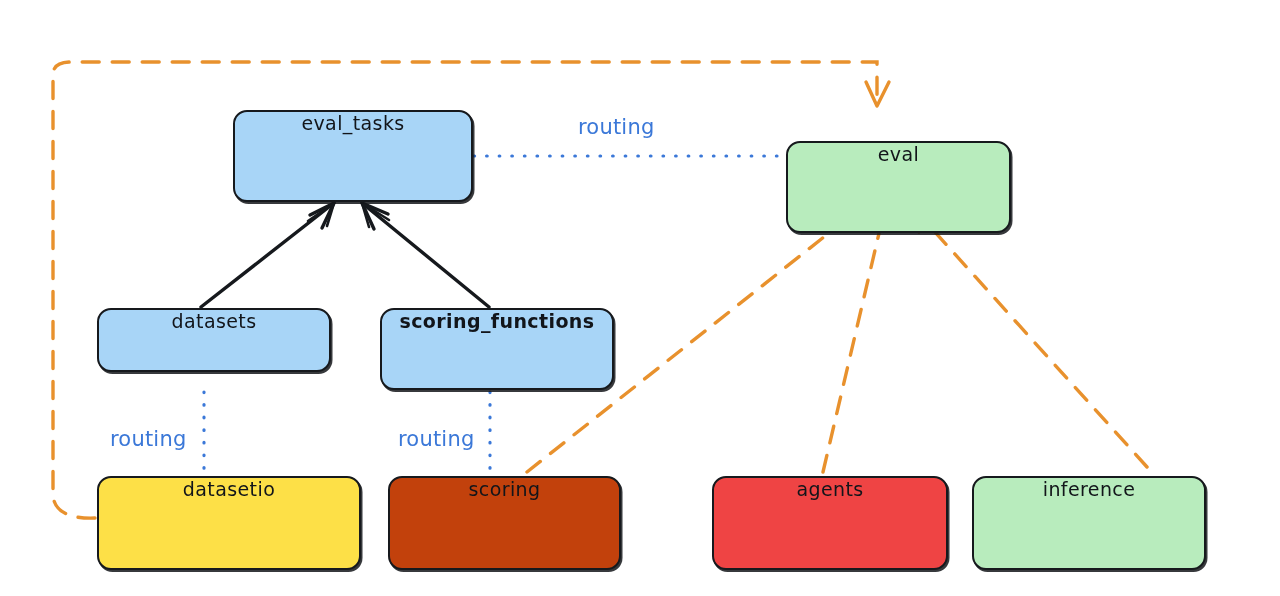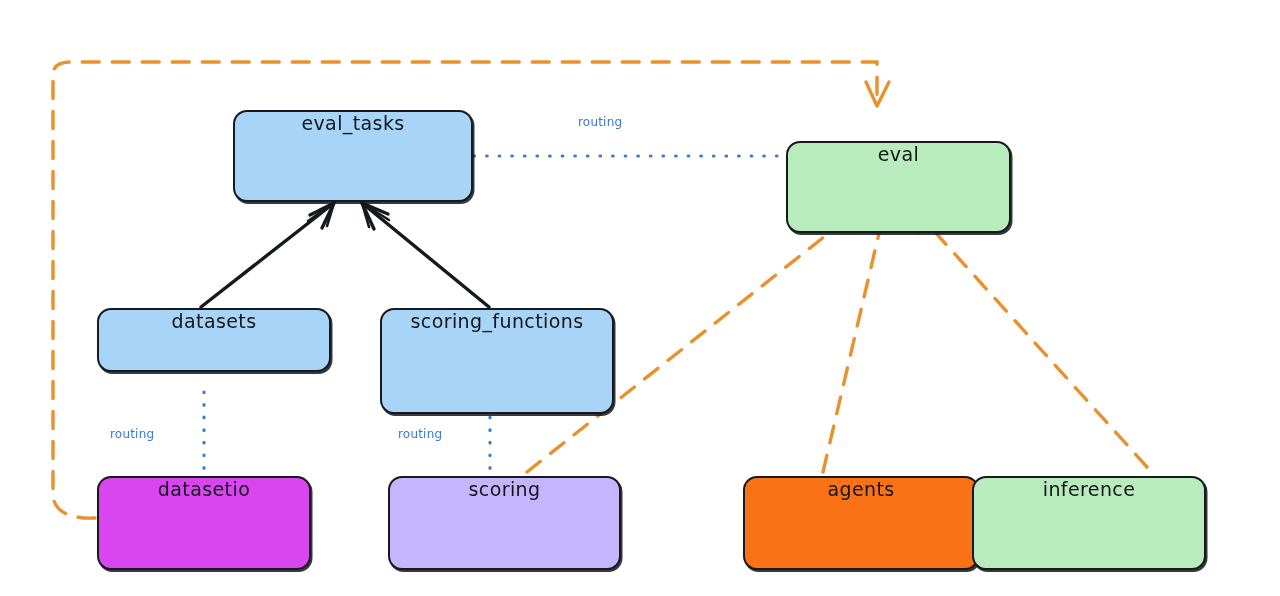--- a/index.html
+++ b/index.html
@@ -40,21 +40,21 @@
   .node .label {
     font-family: "DejaVu Sans", sans-serif;
     font-size: 19px;
     letter-spacing: 0.4px;
     color: #12151a;
     white-space: nowrap;
   }
   .edge-label {
     position: absolute;
     font-family: "DejaVu Sans", sans-serif;
-    font-size: 12px;
+    font-size: 21px;
     color: #3b78d8;
     white-space: nowrap;
     letter-spacing: 0.2px;
   }
 </style>
 </head>
 <body style="background: rgb(255, 255, 255);">
 
 <div id="canvas">
 
@@ -105,30 +105,30 @@
   <div id="nodes-layer">
     <div class="node" style="left: 233px; top: 110px; width: 240px; height: 92px; background: rgb(168, 213, 247); border-color: rgb(22, 25, 29);">
       <span class="label">eval_tasks</span>
     </div>
     <div class="node" style="left: 786px; top: 110px; width: 225px; height: 92px; background: rgb(184, 236, 189); border-color: rgb(22, 25, 29); margin-top: 31px;">
       <span class="label">eval</span>
     </div>
     <div class="node" style="left: 97px; top: 308px; width: 234px; height: 64px; background: rgb(168, 213, 247); border-color: rgb(22, 25, 29);">
       <span class="label">datasets</span>
     </div>
-    <div class="node" style="left: 380px; top: 308px; width: 234px; height: 106px; background: rgb(168, 213, 247); border-color: rgb(22, 25, 29);">
+    <div class="node" style="left: 380px; top: 308px; width: 234px; height: 82px; background: rgb(168, 213, 247); border-color: rgb(22, 25, 29); font-weight: bold;">
       <span class="label">scoring_functions</span>
     </div>
-    <div class="node" style="left: 97px; top: 476px; width: 214px; height: 94px; background: #d946ef; border-color: rgb(22, 25, 29);">
+    <div class="node" style="left: 97px; top: 476px; width: 264px; height: 94px; background: #fde047; border-color: rgb(22, 25, 29);">
       <span class="label">datasetio</span>
     </div>
-    <div class="node" style="left: 388px; top: 476px; width: 233px; height: 94px; background: #c4b5fd; border-color: rgb(22, 25, 29);">
+    <div class="node" style="left: 388px; top: 476px; width: 233px; height: 94px; background: #c2410c; border-color: rgb(22, 25, 29);">
       <span class="label">scoring</span>
     </div>
-    <div class="node" style="left: 712px; top: 476px; width: 236px; height: 94px; background: #f97316; border-color: rgb(22, 25, 29); margin-left: 31px;">
+    <div class="node" style="left: 712px; top: 476px; width: 236px; height: 94px; background: #ef4444; border-color: rgb(22, 25, 29);">
       <span class="label">agents</span>
     </div>
     <div class="node" style="left: 972px; top: 476px; width: 234px; height: 94px; background: rgb(184, 236, 189); border-color: rgb(22, 25, 29);">
       <span class="label">inference</span>
     </div>
 
     <div class="edge-label" style="left: 578px; top: 115px; color: rgb(59, 120, 216);">routing</div>
     <div class="edge-label" style="left: 110px; top: 427px; color: rgb(59, 120, 216);">routing</div>
     <div class="edge-label" style="left: 398px; top: 427px; color: rgb(59, 120, 216);">routing</div>
   </div>

